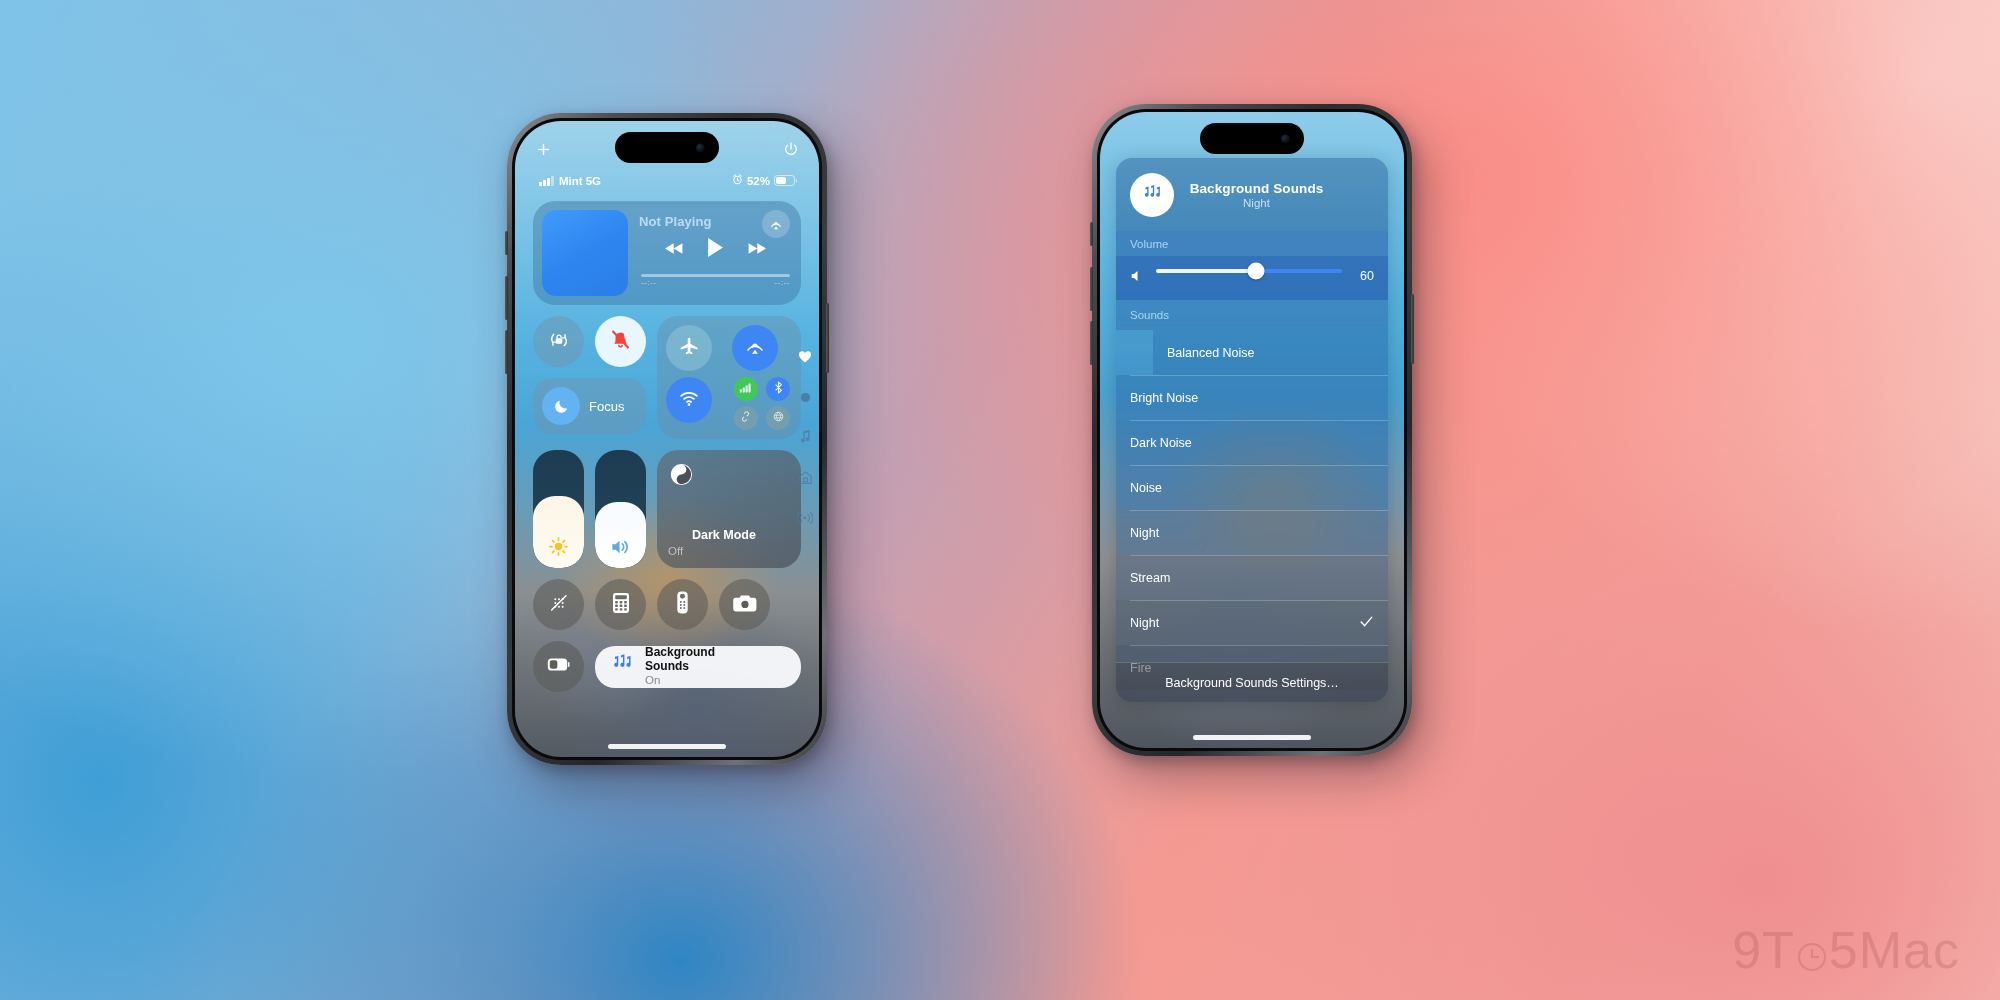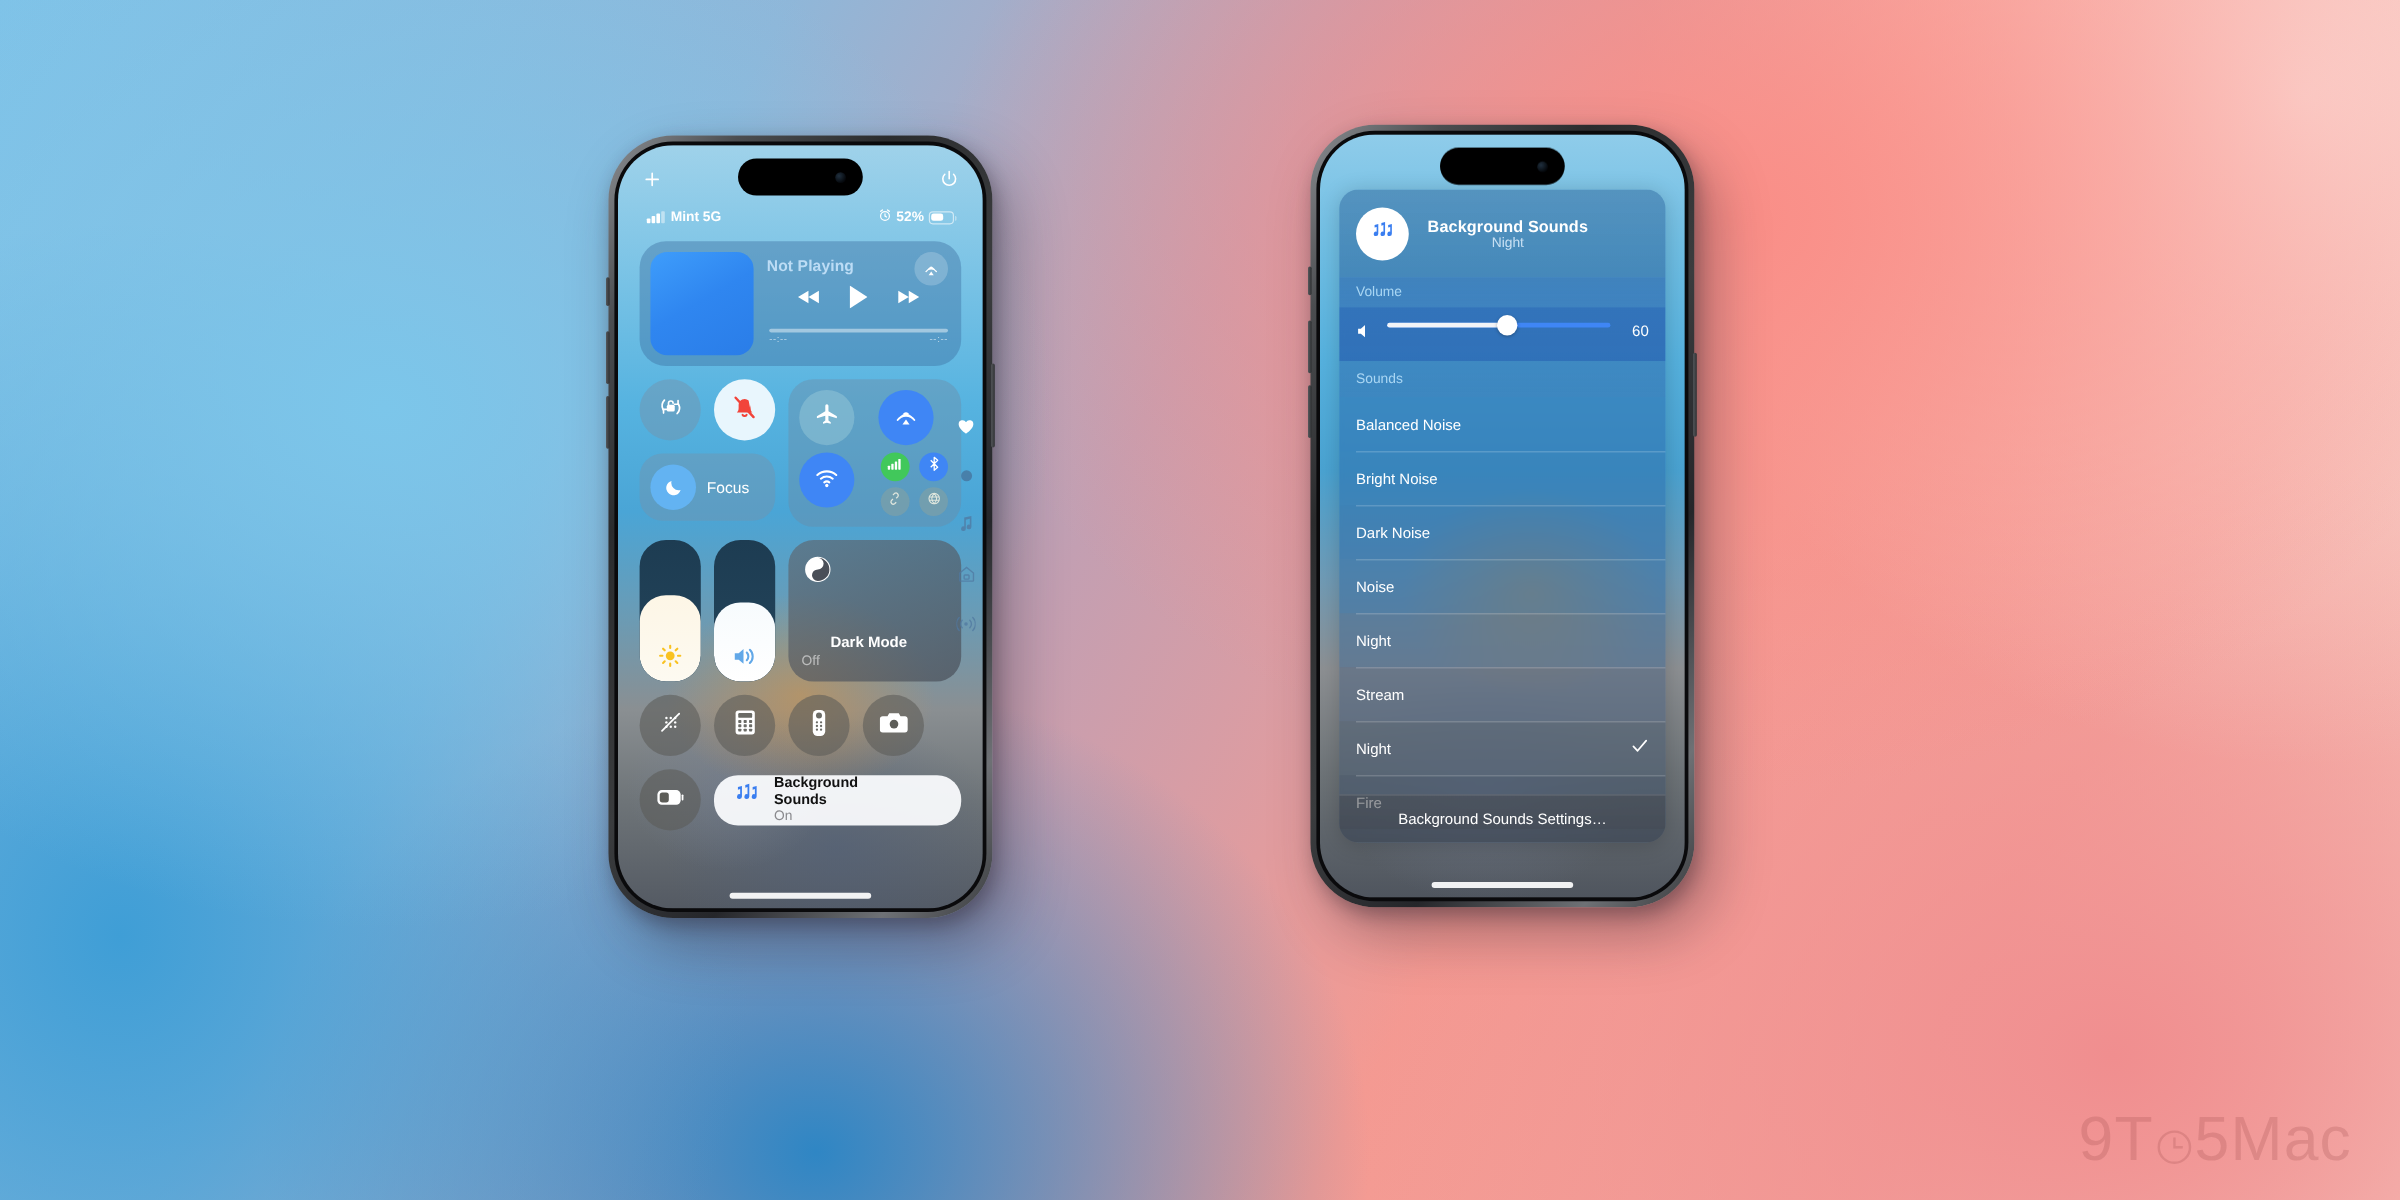--- a/index.html
+++ b/index.html
@@ -616,21 +616,21 @@
         <div class="vtrack">
           <div class="vf" id="volfill" style="width: 54%;"></div>
           <div class="vknob" id="volknob" style="left: 54%;"></div>
         </div>
         <span class="vnum">60</span>
       </div>
 
       <div class="sec-sounds">Sounds</div>
 
       <div class="list" id="sounds-list">
-            <div class="li" style="background: rgba(40, 110, 175, 0.42);">
+            <div class="li" style="background: rgba(40, 110, 175, 0.42); margin-left: 37px;">
               <span>Balanced Noise</span>
             </div>
             <div class="li" style="background: rgba(42, 112, 172, 0.42);">
               <span>Bright Noise</span>
             </div>
             <div class="li" style="background: rgba(44, 108, 166, 0.42);">
               <span>Dark Noise</span>
             </div>
             <div class="li" style="background: rgba(50, 110, 160, 0.4);">
               <span>Noise</span>

